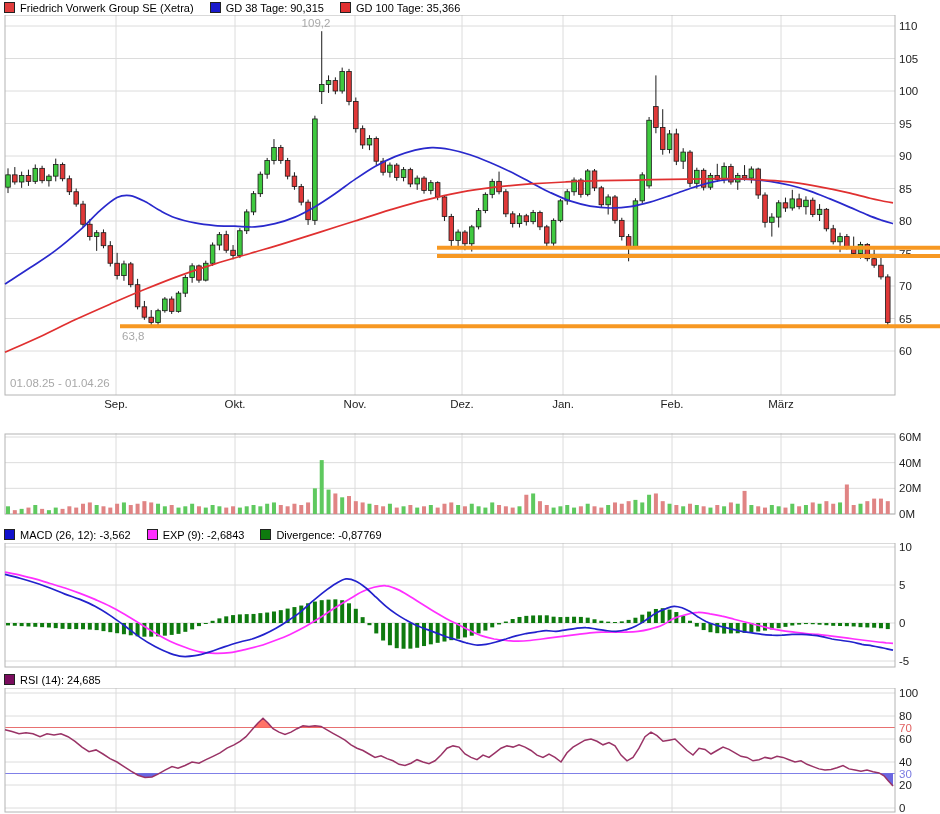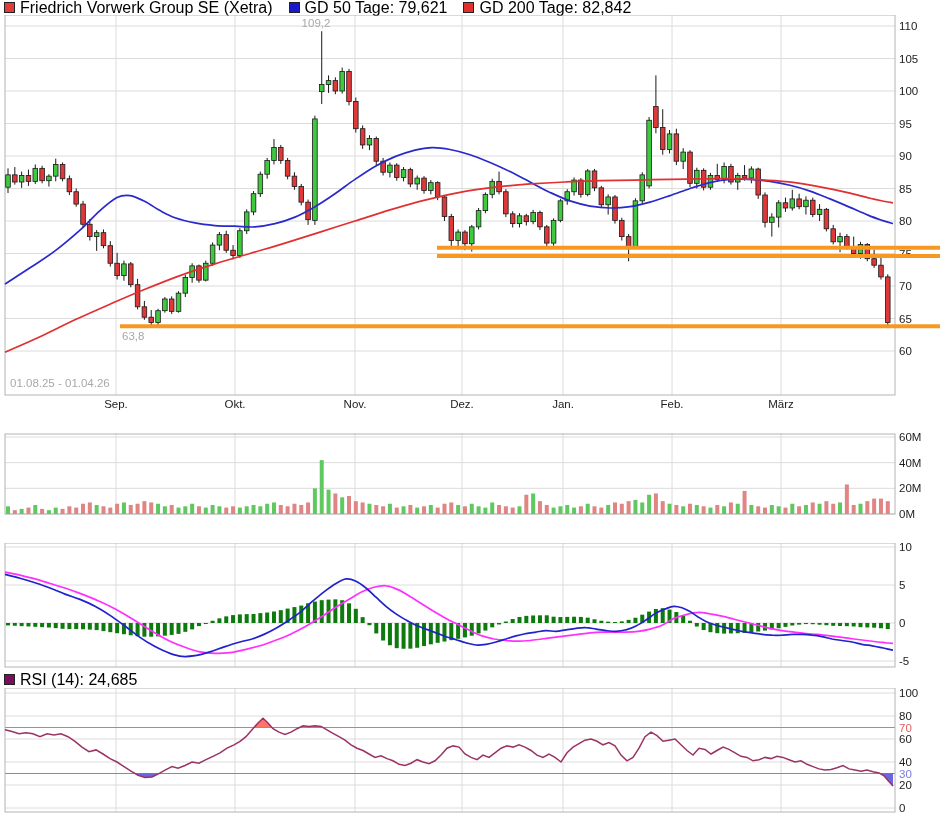--- a/index.html
+++ b/index.html
@@ -1,42 +1,42 @@
 <!DOCTYPE html>
 <html><head>
 <meta charset="utf-8">
 <style>
   html,body{margin:0;padding:0;background:#fff;}
   #page{position:relative;width:940px;height:814px;background:#fff;overflow:hidden;
         font-family:"Liberation Sans",sans-serif;}
   .panel-legend{position:absolute;left:4px;display:flex;align-items:center;gap:16px;
-        font-size:16px;color:#000;white-space:nowrap;height:13px;}
+        font-size:11px;color:#000;white-space:nowrap;height:13px;}
   .li{display:flex;align-items:center;}
   .sw{display:inline-block;width:9px;height:9px;border:1px solid #222;margin-right:5px;flex:0 0 auto;}
   svg{position:absolute;left:0;display:block;}
   svg text{font-family:"Liberation Sans",sans-serif;font-size:11.5px;fill:#1c1c1c;}
   svg text.muted{fill:#a8a8a8;}
 </style>
 </head>
 <body>
 
 <div id="page">
 
   <div class="panel-legend" style="top:1px">
     <span class="li">
       <i class="sw" style="background: rgb(224, 60, 60);"></i>
       <span>Friedrich Vorwerk Group SE (Xetra)</span>
     </span>
     <span class="li">
       <i class="sw" style="background: rgb(26, 26, 204);"></i>
-      <span>GD 50 Tage: 79,621</span>
+      <span>GD 38 Tage: 90,315</span>
     </span>
     <span class="li">
       <i class="sw" style="background: rgb(224, 48, 48);"></i>
-      <span>GD 200 Tage: 82,842</span>
+      <span>GD 100 Tage: 35,366</span>
     </span>
   </div>
   <svg id="svg-price" width="940" height="398" style="top:15px">
       <line x1="116" y1="0" x2="116" y2="380" stroke="#dcdcdc" stroke-width="1"></line>
       <line x1="235" y1="0" x2="235" y2="380" stroke="#dcdcdc" stroke-width="1"></line>
       <line x1="355" y1="0" x2="355" y2="380" stroke="#dcdcdc" stroke-width="1"></line>
       <line x1="462" y1="0" x2="462" y2="380" stroke="#dcdcdc" stroke-width="1"></line>
       <line x1="563" y1="0" x2="563" y2="380" stroke="#dcdcdc" stroke-width="1"></line>
       <line x1="672" y1="0" x2="672" y2="380" stroke="#dcdcdc" stroke-width="1"></line>
       <line x1="781" y1="0" x2="781" y2="380" stroke="#dcdcdc" stroke-width="1"></line>
@@ -482,20 +482,34 @@
       <rect x="838.0400000000001" y="69.4503" width="4" height="11.549700000000001" fill="#5fc95f"></rect>
       <rect x="844.86" y="51.4841" width="4" height="29.515900000000002" fill="#e08484"></rect>
       <rect x="851.6800000000001" y="72.01689999999999" width="4" height="8.983100000000007" fill="#e08484"></rect>
       <rect x="858.5" y="70.7336" width="4" height="10.266400000000004" fill="#5fc95f"></rect>
       <rect x="865.32" y="68.167" width="4" height="12.832999999999998" fill="#e08484"></rect>
       <rect x="872.14" y="65.6004" width="4" height="15.399600000000007" fill="#e08484"></rect>
       <rect x="878.96" y="65.6004" width="4" height="15.399600000000007" fill="#e08484"></rect>
       <rect x="885.7800000000001" y="68.167" width="4" height="12.832999999999998" fill="#e08484"></rect>
     </svg>
 
+  <div class="panel-legend" style="top:528px">
+    <span class="li">
+      <i class="sw" style="background: rgb(17, 17, 204);"></i>
+      <span>MACD (26, 12): -3,562</span>
+    </span>
+    <span class="li">
+      <i class="sw" style="background: rgb(255, 47, 255);"></i>
+      <span>EXP (9): -2,6843</span>
+    </span>
+    <span class="li">
+      <i class="sw" style="background: rgb(14, 122, 14);"></i>
+      <span>Divergence: -0,87769</span>
+    </span>
+  </div>
   <svg id="svg-macd" width="940" height="130" style="top:543px">
       <line x1="116" y1="0" x2="116" y2="124" stroke="#dcdcdc" stroke-width="1"></line>
       <line x1="235" y1="0" x2="235" y2="124" stroke="#dcdcdc" stroke-width="1"></line>
       <line x1="355" y1="0" x2="355" y2="124" stroke="#dcdcdc" stroke-width="1"></line>
       <line x1="462" y1="0" x2="462" y2="124" stroke="#dcdcdc" stroke-width="1"></line>
       <line x1="563" y1="0" x2="563" y2="124" stroke="#dcdcdc" stroke-width="1"></line>
       <line x1="672" y1="0" x2="672" y2="124" stroke="#dcdcdc" stroke-width="1"></line>
       <line x1="781" y1="0" x2="781" y2="124" stroke="#dcdcdc" stroke-width="1"></line>
       <line x1="5" y1="4" x2="895" y2="4" stroke="#dcdcdc" stroke-width="1"></line>
       <line x1="5" y1="42" x2="895" y2="42" stroke="#dcdcdc" stroke-width="1"></line>

